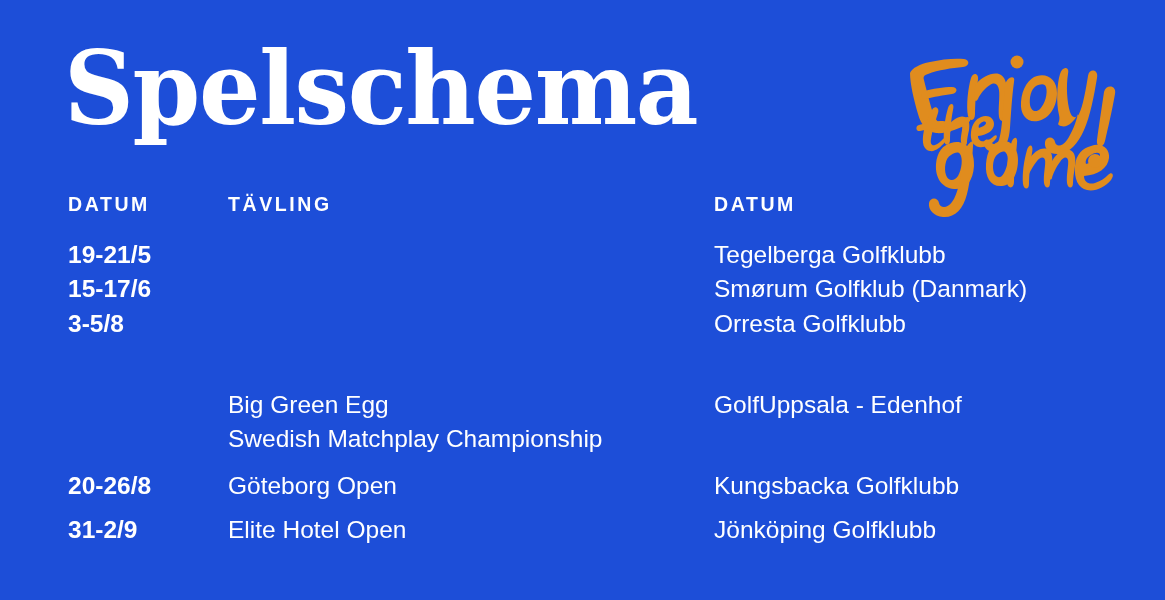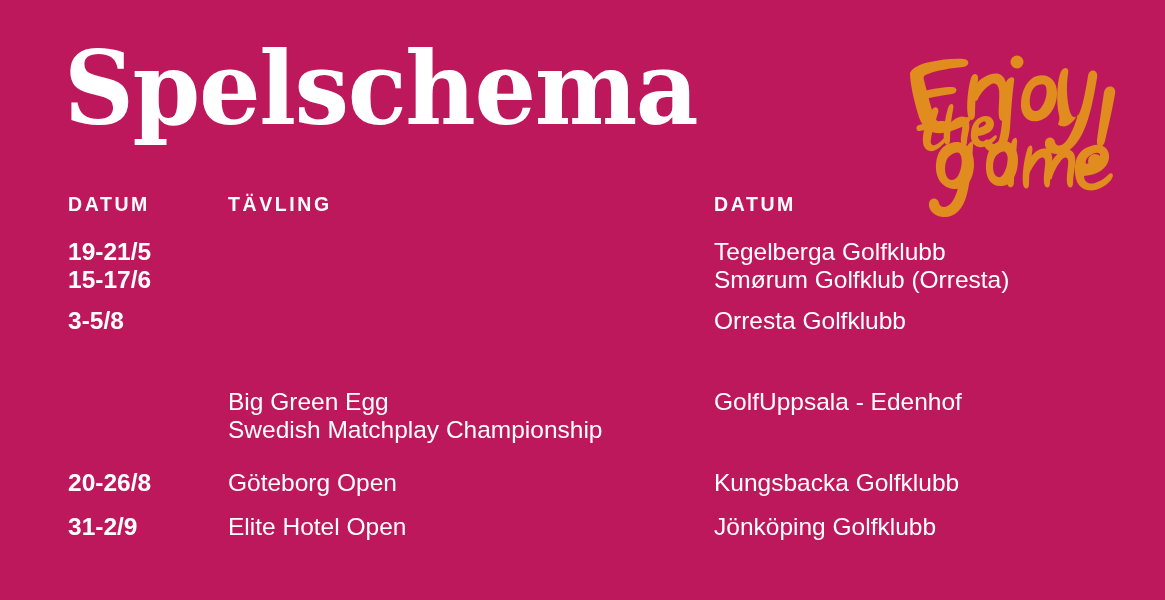--- a/index.html
+++ b/index.html
@@ -15,21 +15,21 @@
     font-family:"Liberation Sans", sans-serif;
     color:#ffffff;
     overflow:hidden;
     position:relative;
   }
 
   #poster {
     position:relative;
     width:1165px;
     height:600px;
-    background:#be185d;
+    background:#1d4ed8;
     overflow:hidden;
   }
 
   
   #page-title {
     position:absolute;
     left:64px;
     top:38px;
     font-family:"DejaVu Serif", serif;
     font-weight:700;
@@ -83,21 +83,21 @@
   #header-row .cell {
     font-size:19.5px;
     font-weight:700;
     letter-spacing:2.6px;
     line-height:24px;
   }
 
   
   .body-row .cell {
     font-size:24.5px;
-    line-height:28px;
+    line-height:34px;
     font-weight:400;
   }
   .body-row .c-date { font-weight:700; }
 
   
   #row-0 { position:absolute; top:46px;  height:70px; }
   #row-1 { position:absolute; top:115px; height:70px;text-decoration:underline; }
   #row-2 { position:absolute; top:196px; height:70px; }
   #row-3 { position:absolute; top:277px; height:36px; }
   #row-4 { position:absolute; top:321px; height:36px; }
@@ -157,21 +157,21 @@
     <div class="row" id="header-row">
       <div class="cell c-date">DATUM</div>
       <div class="cell c-event">TÄVLING</div>
       <div class="cell c-place">DATUM</div>
     </div>
 
     <div class="row body-row" id="row-0">
       <div class="cell c-date">19-21/5
 15-17/6</div>
       <div class="cell c-place">Tegelberga Golfklubb
-Smørum Golfklub (Orresta)</div>
+Smørum Golfklub (Danmark)</div>
     </div>
 
     <div class="row body-row" id="row-1">
       <div class="cell c-date">3-5/8</div>
       <div class="cell c-place">Orresta Golfklubb</div>
     </div>
 
     <div class="row body-row" id="row-2">
       <div class="cell c-event">Big Green Egg
 Swedish Matchplay Championship</div>

